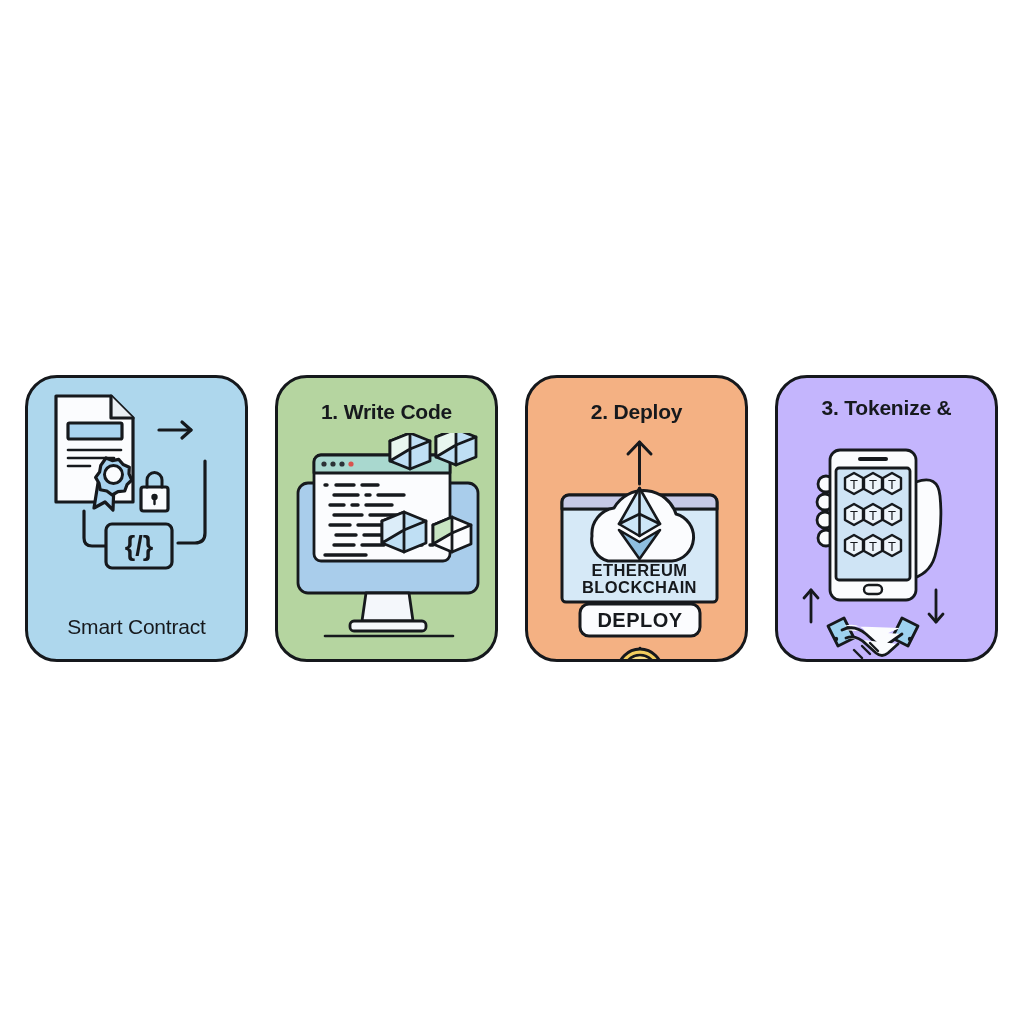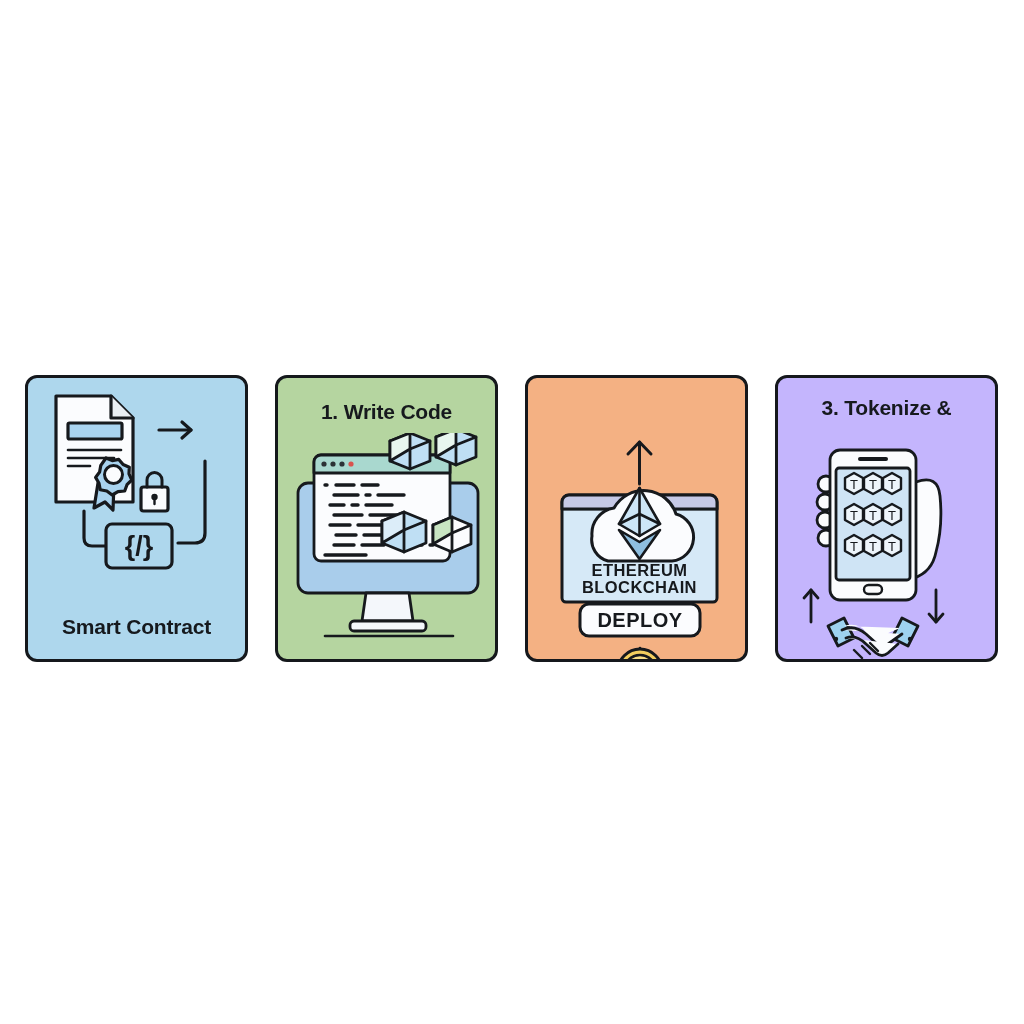--- a/index.html
+++ b/index.html
@@ -21,21 +21,21 @@
     width: 1024px;
     height: 1024px;
   }
 
   .card {
     position: absolute;
     top: 375px;
     width: 223px;
     height: 287px;
     border: 3px solid #15181c;
-    border-radius: 12px;
+    border-radius: 32px;
     box-sizing: border-box;
     overflow: hidden;
   }
   .card-1 { left: 25px;  background: #aed7ed; }
   .card-2 { left: 275px; background: #b5d5a0; }
   .card-3 { left: 525px; background: #f4b183; }
   .card-4 { left: 775px; background: #c4b5fd; }
 
   .card-title {
     position: absolute;
@@ -51,21 +51,21 @@
   }
   .card-title.two-line { top: 18px; }
 
   .card-caption {
     position: absolute;
     left: 8px;
     right: 8px;
     bottom: 20px;
     text-align: center;
     font-size: 21px;
-    font-weight: 700;
+    font-weight: 400;
     color: #16191d;
     letter-spacing: -0.2px;
   }
 
   .art {
     position: absolute;
     left: 0; top: 0;
     width: 100%;
     height: 100%;
   }
@@ -185,20 +185,21 @@
             <path d="M155 92 L174 100 L193 92" fill="none"></path>
             <path d="M174 100 L174 119" fill="none"></path>
             <path d="M155 92 L174 84 L174 100 L155 111 Z" fill="#c8e5c2"></path>
           </g>
         </g>
       </svg>
     </div>
   </div>
 
   <div class="card card-3">
+    <div class="card-title">2. Deploy</div>
     <div class="art">
       <svg width="223" height="287" viewBox="0 0 223 287" fill="none" xmlns="http://www.w3.org/2000/svg" style="position:absolute;left:0;top:48px;">
         <g stroke="#16191d" stroke-width="3" stroke-linejoin="round" stroke-linecap="round">
 
           <path d="M111.5 16 L111.5 58" fill="none"></path>
           <path d="M100 28 L111.5 16 L123 28" fill="none"></path>
 
           <path d="M34 76 a7 7 0 0 1 7 -7 L182 69 a7 7 0 0 1 7 7 L189 172 a4 4 0 0 1 -4 4 L38 176 a4 4 0 0 1 -4 -4 Z" fill="#d6e9f7"></path>
           <path d="M34 83 L189 83" fill="none" stroke-width="2.4"></path>
           <path d="M34 76 a7 7 0 0 1 7 -7 L182 69 a7 7 0 0 1 7 7 L189 83 L34 83 Z" fill="#c6c9e6"></path>

